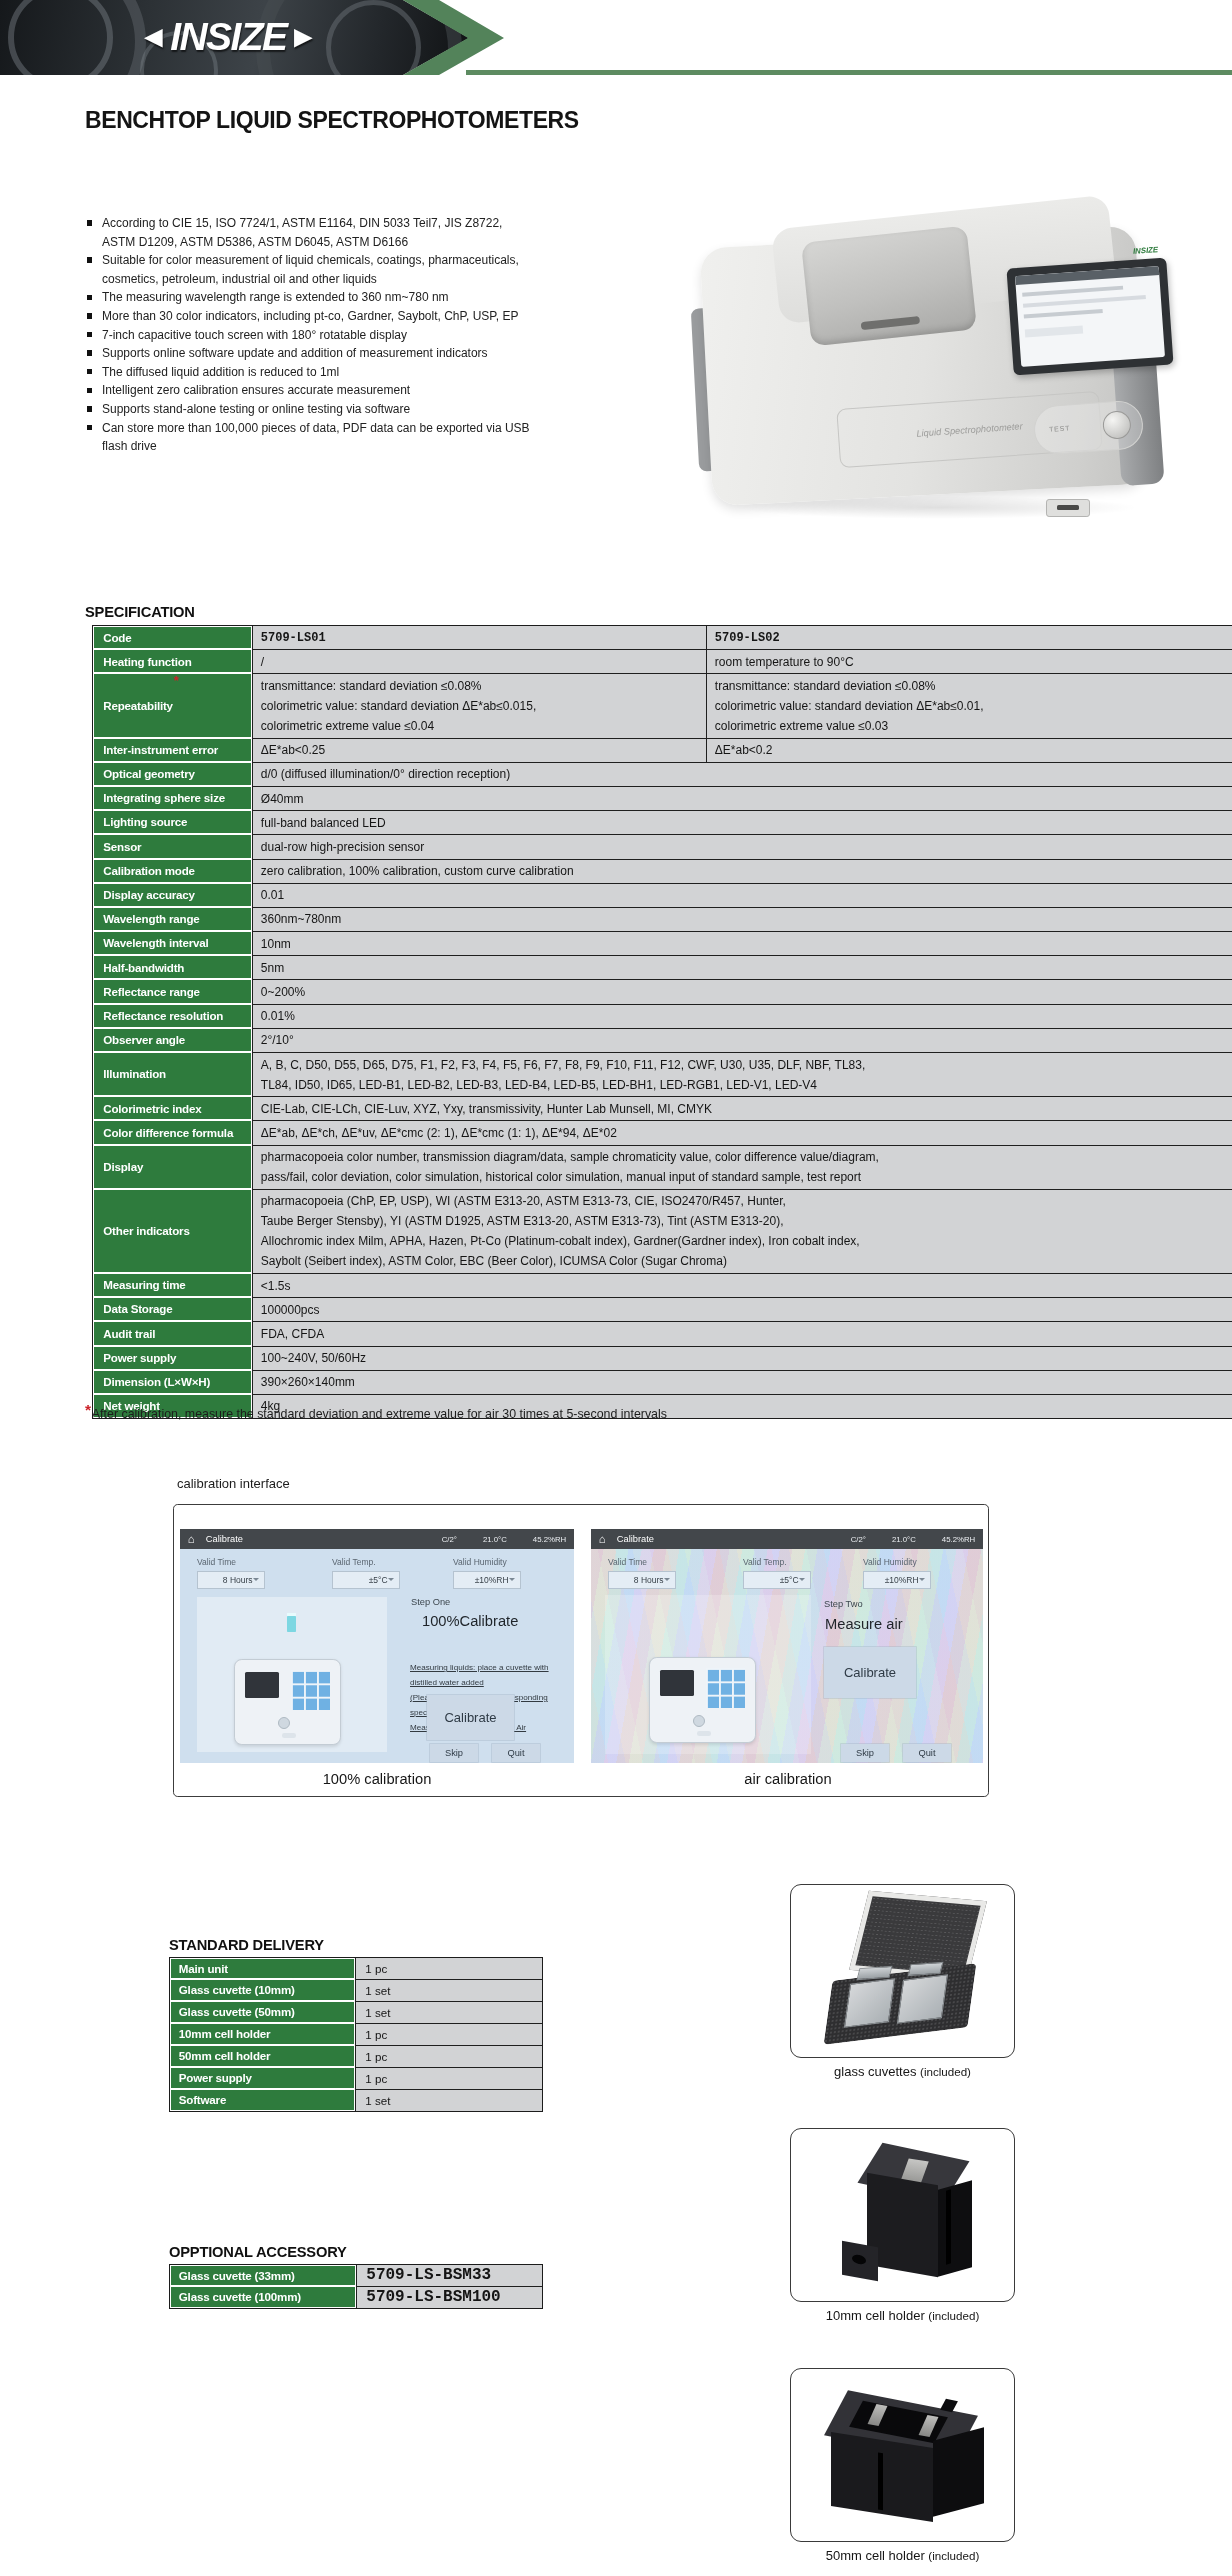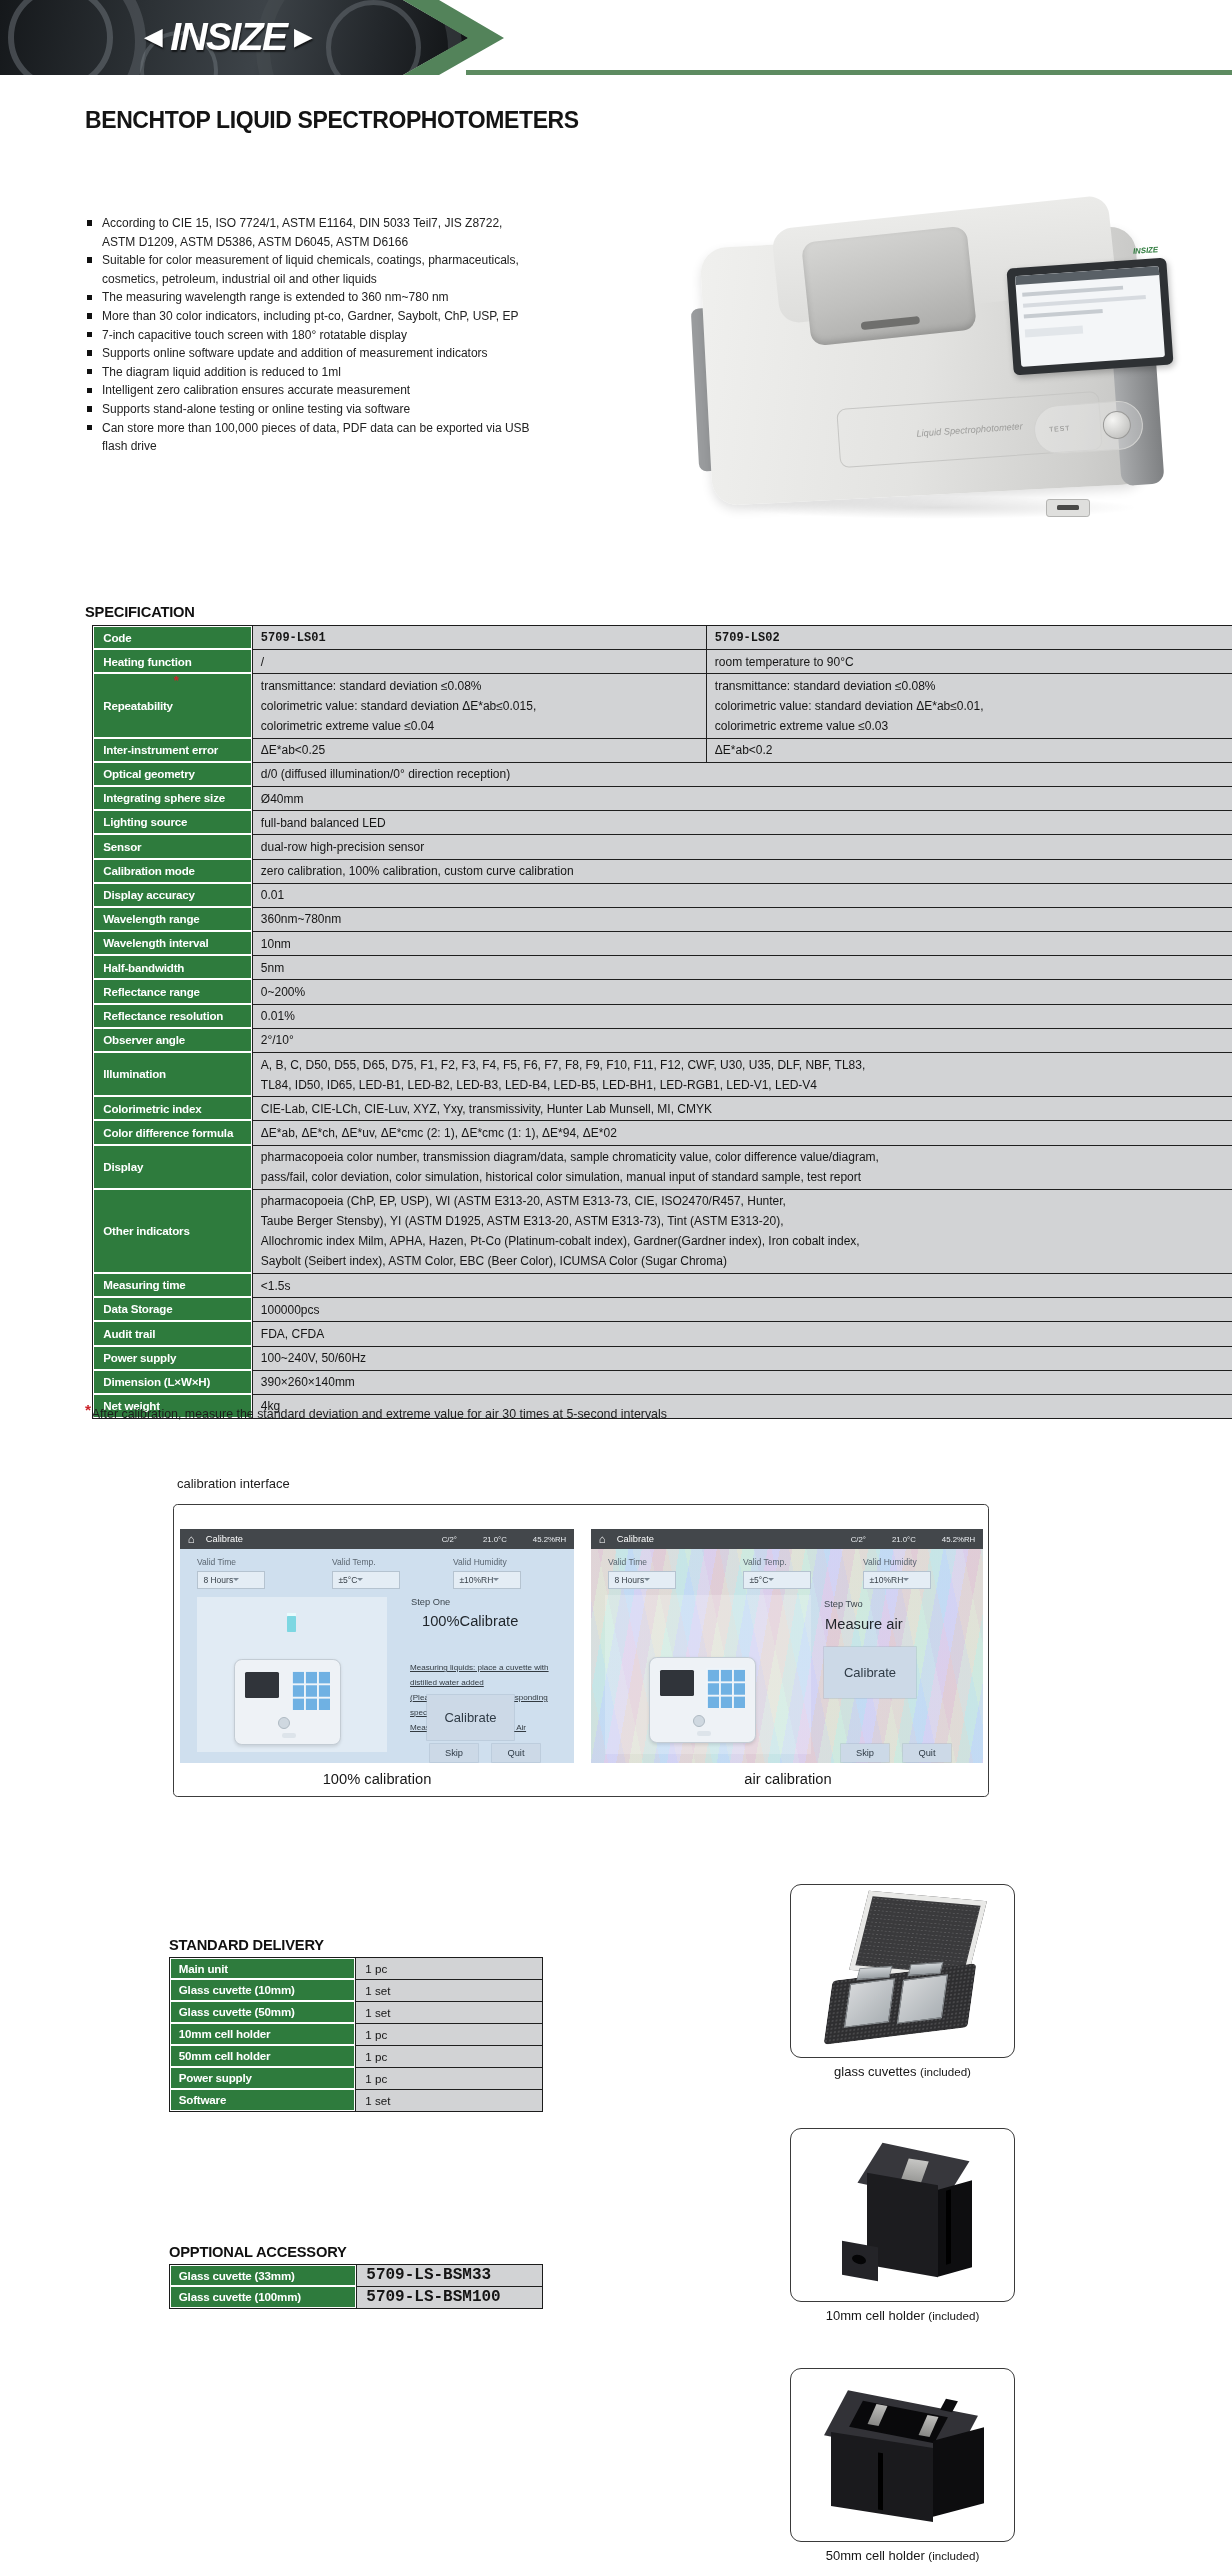--- a/index.html
+++ b/index.html
@@ -98,21 +98,21 @@
   .shot-r .rainbow{position:absolute;left:0;top:20px;right:0;bottom:0;
       background:repeating-linear-gradient(100deg,rgba(255,150,150,.20) 0 12.4px,rgba(255,220,150,.20) 12.4px 25px,rgba(170,255,190,.20) 25px 37px,rgba(150,200,255,.20) 37px 50px,rgba(230,160,255,.20) 50px 62px),
                  repeating-linear-gradient(78deg,rgba(255,170,170,.12) 0 17px,rgba(170,210,255,.12) 17px 34px,rgba(255,250,180,.12) 34px 51px);}
   .sbar{position:absolute;left:0;top:0;right:0;height:20px;background:#43474b;color:#fff;display:flex;align-items:center;padding:0 7.8px;box-sizing:border-box;}
   .home{font-size:11.6px;line-height:11.6px;margin-right:11px;}
   .sbar-title{font-size:9.3px;}
   .sbar-status{margin-left:auto;font-size:7.8px;display:flex;gap:26px;color:#eceff2;}
   .fgroup{position:absolute;}
   .flabel{font-size:8.5px;color:#5a6570;}
   .fbox{margin-top:3.9px;width:68px;height:18px;border:0.8px solid #b5c3d0;background:#e4edf5;box-sizing:border-box;
-        font-size:8.5px;color:#39424a;display:flex;align-items:center;justify-content:flex-start;padding:0 5.4px;}
+        font-size:8.5px;color:#39424a;display:flex;align-items:center;justify-content:flex-end;padding:0 5.4px;}
   .caret{width:0;height:0;border-left:3.1px solid transparent;border-right:3.1px solid transparent;border-top:3.9px solid #7b8894;}
   .panel{position:absolute;background:rgba(255,255,255,.38);}
   .mini-dev{position:absolute;width:105px;height:84px;border-radius:7.8px;background:#eef2f6;border:0.8px solid #c3ccd4;box-shadow:0 1.6px 3.1px rgba(0,0,0,.1);}
   .md-screen{position:absolute;left:10px;top:11.6px;width:34px;height:26px;background:#30343a;border-radius:1.6px;}
   .md-pad{position:absolute;left:56px;top:10px;width:39px;height:40px;background:#6fb1e3;
       background-image:linear-gradient(rgba(238,244,249,1) 1.6px,transparent 1.6px),linear-gradient(90deg,rgba(238,244,249,1) 1.6px,transparent 1.6px);
       background-size:33.4% 33.4%;}
   .md-btn{position:absolute;left:43px;top:57px;width:10px;height:10px;border-radius:50%;background:#cfd8e0;border:0.8px solid #aeb9c2;}
   .md-oval{position:absolute;left:47px;top:73px;width:14px;height:4.7px;border-radius:2.3px;background:#dde4ea;}
   .cuvette{position:absolute;width:8.5px;height:15.5px;background:#7dd7e2;border-radius:0.8px;}
@@ -201,21 +201,21 @@
 
   <ul class="features">
     <li>According to CIE 15, ISO 7724/1, ASTM E1164, DIN 5033 Teil7, JIS Z8722,
 ASTM D1209, ASTM D5386, ASTM D6045, ASTM D6166</li>
     <li>Suitable for color measurement of liquid chemicals, coatings, pharmaceuticals,
 cosmetics, petroleum, industrial oil and other liquids</li>
     <li>The measuring wavelength range is extended to 360 nm~780 nm</li>
     <li>More than 30 color indicators, including pt-co, Gardner, Saybolt, ChP, USP, EP</li>
     <li>7-inch capacitive touch screen with 180° rotatable display</li>
     <li>Supports online software update and addition of measurement indicators</li>
-    <li>The diagram liquid addition is reduced to 1ml</li>
+    <li>The diffused liquid addition is reduced to 1ml</li>
     <li>Intelligent zero calibration ensures accurate measurement</li>
     <li>Supports stand-alone testing or online testing via software</li>
     <li>Can store more than 100,000 pieces of data, PDF data can be exported via USB
 flash drive</li>
   </ul>
 
   <div class="device">
     <div class="dev-shadow"></div>
     <div class="dev-flankL"></div>
     <div class="dev-body"></div>

